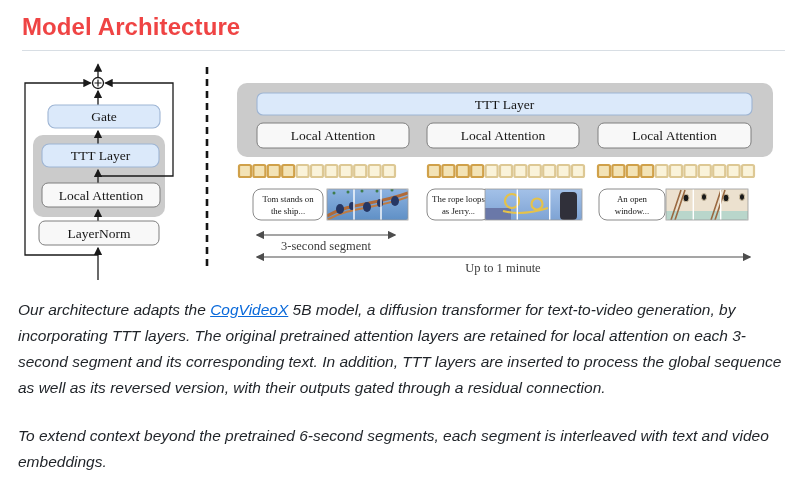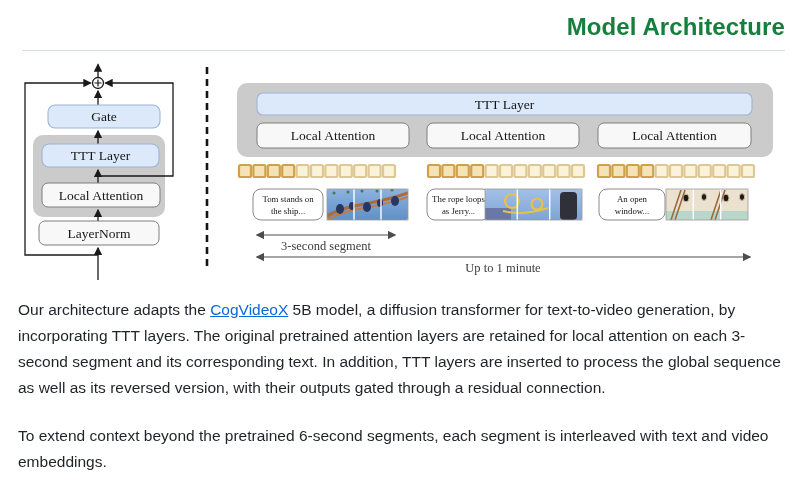--- a/index.html
+++ b/index.html
@@ -1,21 +1,21 @@
 <!DOCTYPE html>
 <html><head>
 <meta charset="utf-8">
 <style>
   html,body{margin:0;padding:0;background:#ffffff;}
   body{width:800px;height:486px;overflow:hidden;font-family:"Liberation Sans",sans-serif;color:#1f2328;}
   .content{padding:0 10px 0 17px;}
-  h2.title{font-size:24px;font-weight:600;color:#15803d;margin:13px 5px 0 5px;padding-bottom:9px;
-           border-bottom:1px solid #d8dee4;letter-spacing:0.1px;text-align:right;}
+  h2.title{font-size:24px;font-weight:600;color:#ef4444;margin:13px 5px 0 5px;padding-bottom:9px;
+           border-bottom:1px solid #d8dee4;letter-spacing:0.1px;}
   .figure{margin:1px 0 12px -17px;width:644px;height:233px;}
-  p.body{margin:0 5px 22px 1px;font-size:15.5px;line-height:26px;max-width:772px;}
+  p.body{margin:0 5px 22px 1px;font-size:15.5px;line-height:26px;max-width:772px;font-style:italic;}
   a.lnk{color:#0969da;text-decoration:underline;cursor:pointer;}
   
   .dlabel{font-family:"Liberation Serif","DejaVu Serif",serif;fill:#151515;}
   .lab13{font-size:13.5px;}
   .labcap{font-size:8.8px;}
   .labarrow{font-size:12.5px;fill:#3c3c3c;}
 </style>
 </head>
 <body>
 

